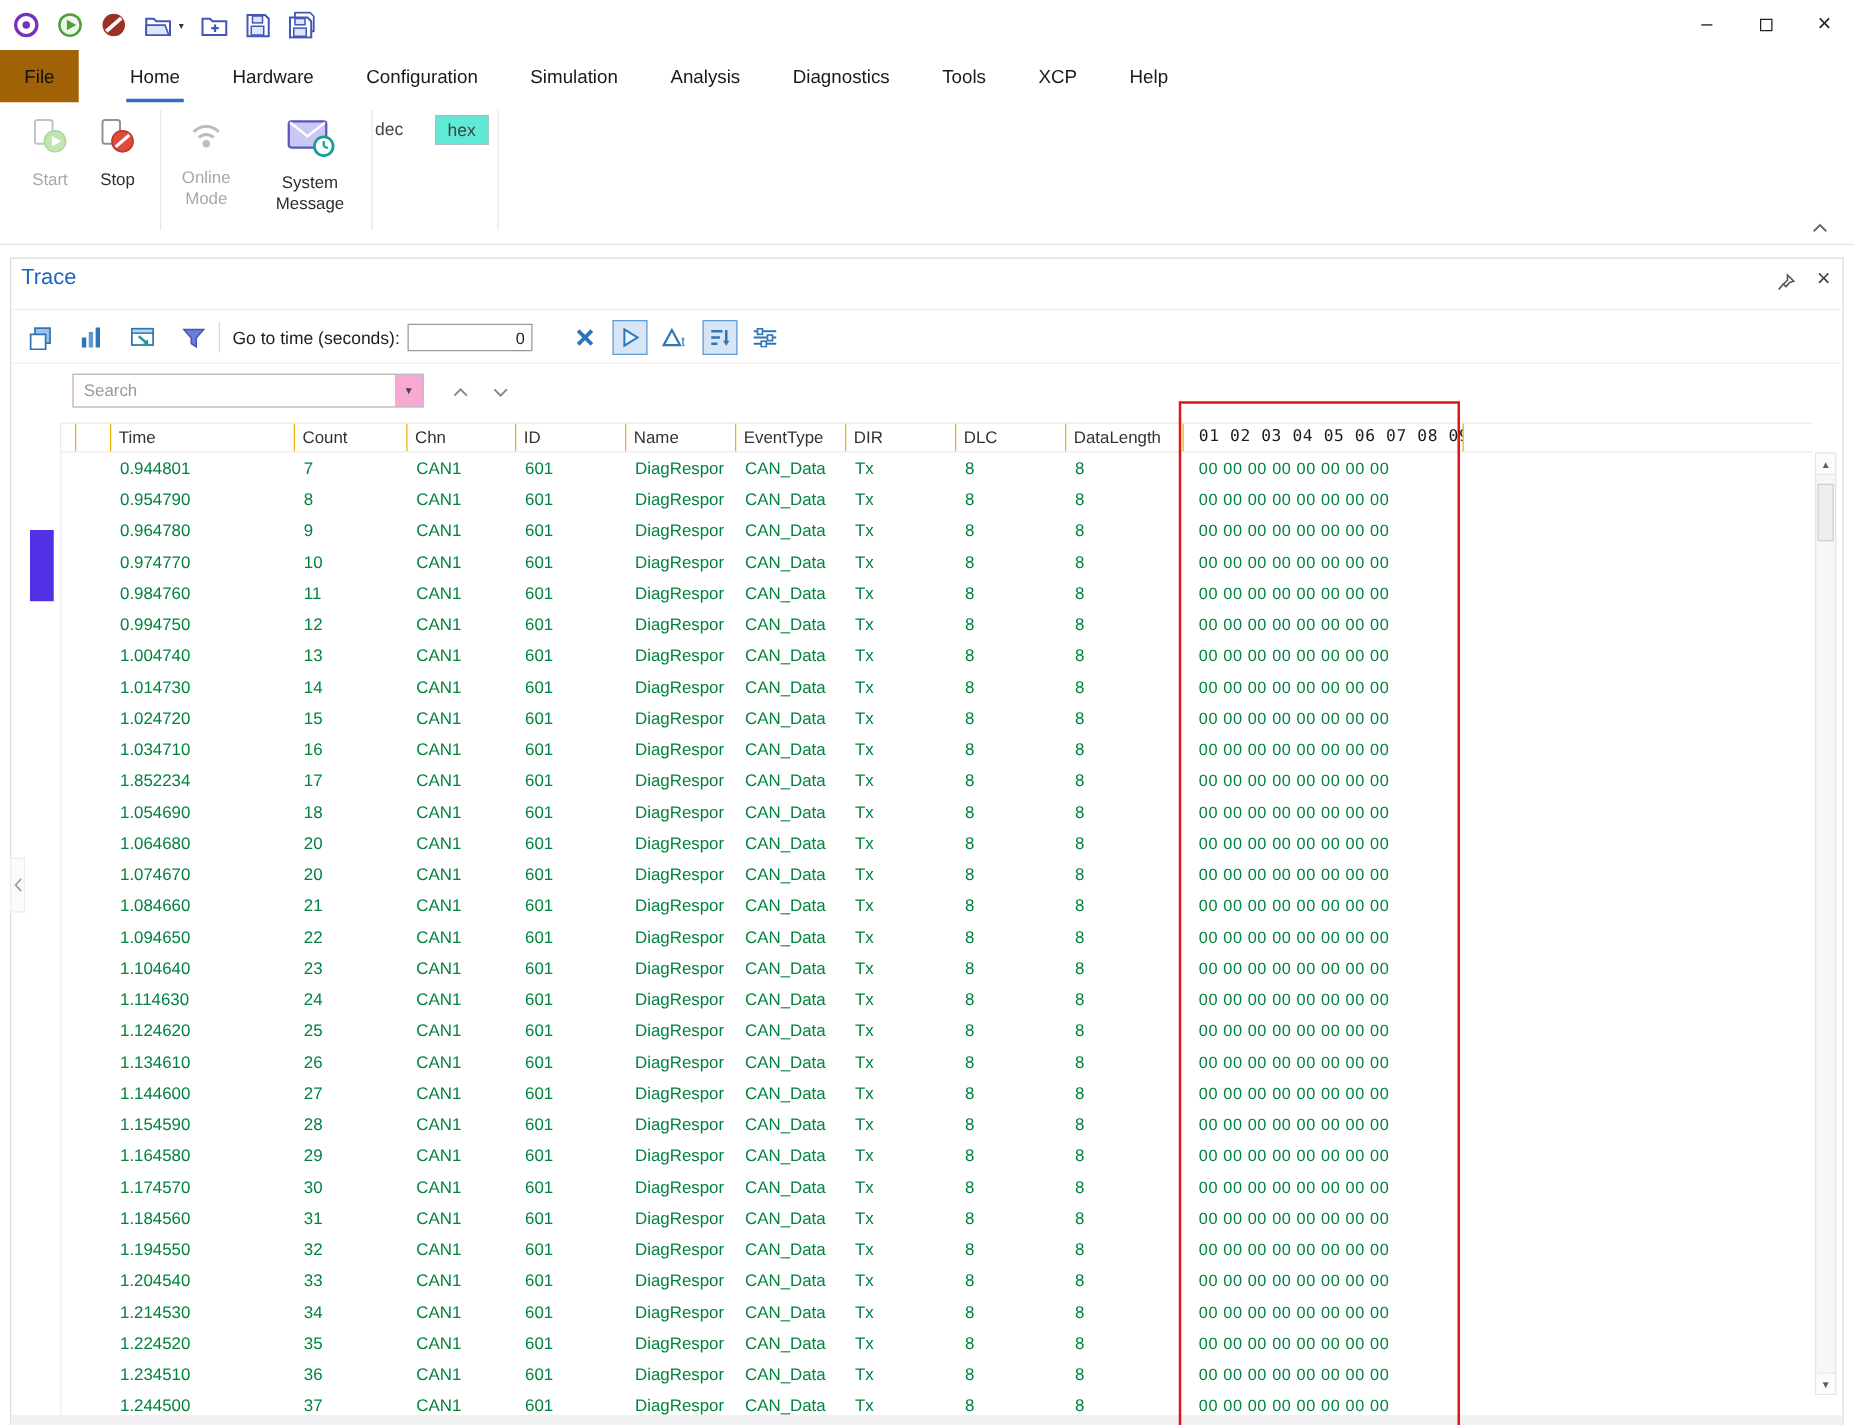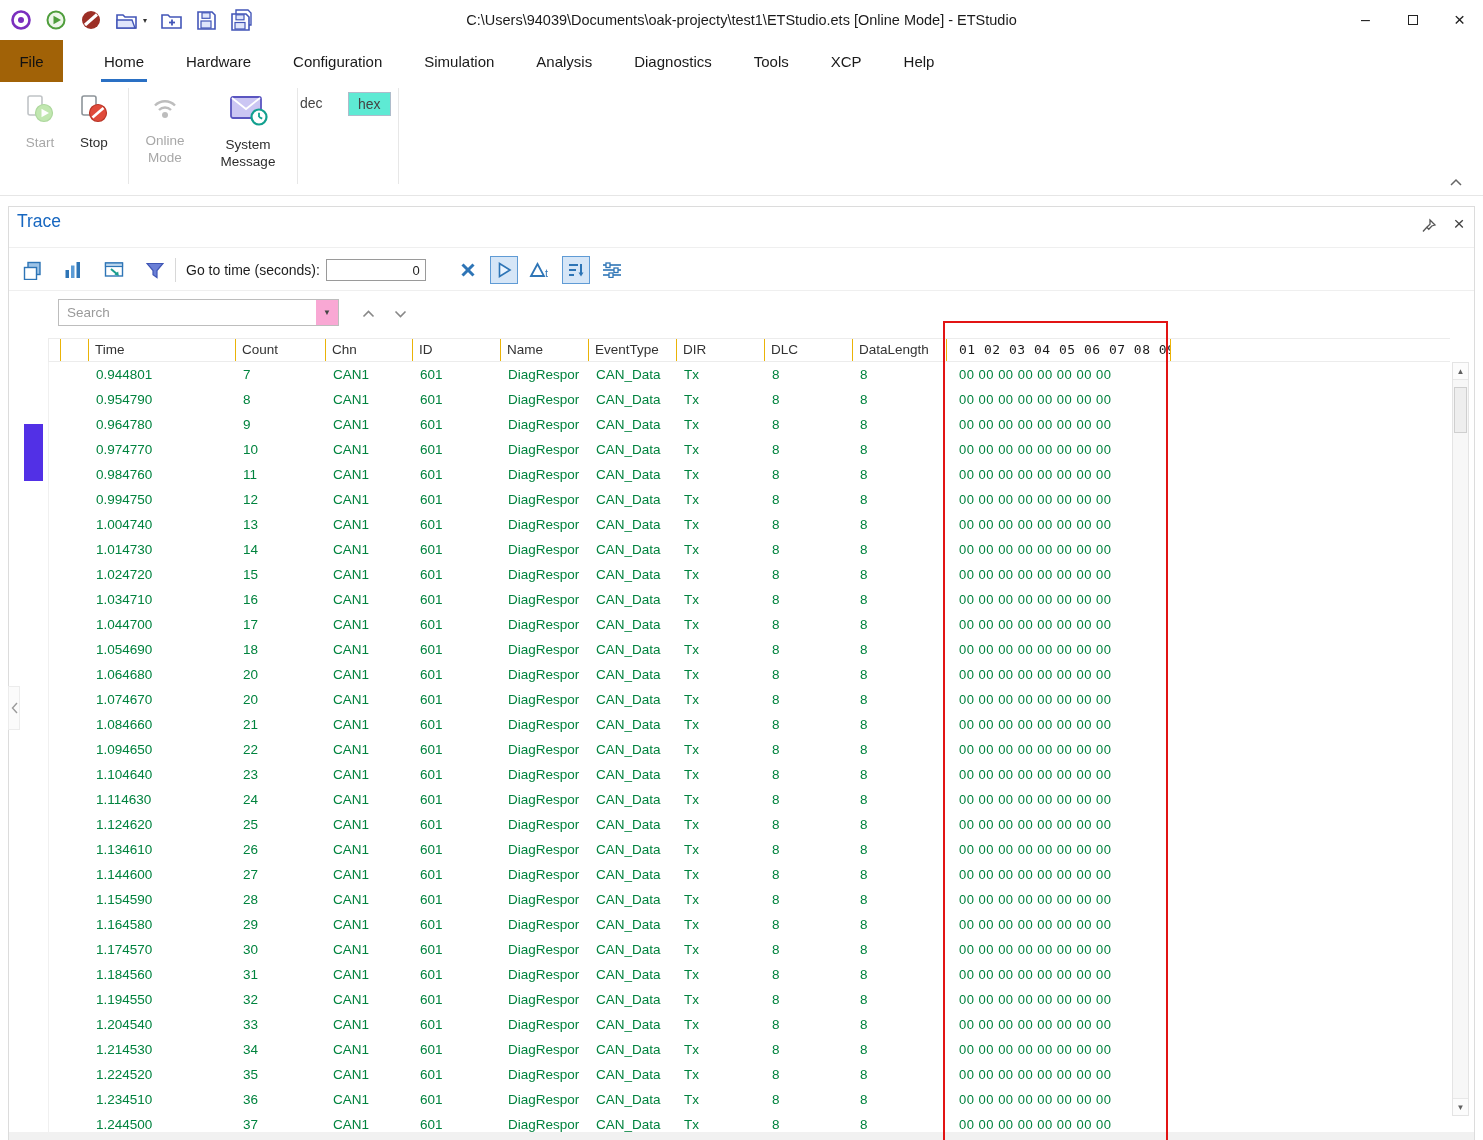--- a/index.html
+++ b/index.html
@@ -116,21 +116,20 @@
     </span>
     <span>
       <svg width="24" height="22">
           <path d="M6 1 h12 l3 3 v12 h-15 z" fill="#fff" stroke="#4356b8" stroke-width="1.4"></path>
           <path d="M2 5 h14 l3 3 v13 h-17 z" fill="#fff" stroke="#4356b8" stroke-width="1.6"></path>
           <rect x="6" y="5.8" width="8" height="5" fill="#dfe5fb" stroke="#4356b8" stroke-width="1.2"></rect>
           <rect x="5" y="13.5" width="10" height="6.5" fill="#dfe5fb" stroke="#4356b8" stroke-width="1.2"></rect>
         </svg>
     </span>
   </div>
-  <div id="tb-title">C:\Users\94039\Documents\oak-projecty\test1\ETStudio.ets [Online Mode] - ETStudio</div>
   <div id="tb-controls">
     <div class="tbc">–</div>
     <div class="tbc">
         <span class="maxbox"></span>
       </div>
     <div class="tbc close">×</div>
   </div>
 </div>
 
 <div id="menubar">
@@ -454,21 +453,21 @@
       <div class="tc col-id">601</div>
       <div class="tc col-name">DiagRespor</div>
       <div class="tc col-event_type">CAN_Data</div>
       <div class="tc col-dir">Tx</div>
       <div class="tc col-dlc">8</div>
       <div class="tc col-data_length">8</div>
       <div class="tc col-data_bytes">00 00 00 00 00 00 00 00</div>
     </div>
     <div class="trow">
       <div class="tc"></div>
-      <div class="tc col-time">1.044700</div>
+      <div class="tc col-time">1.852234</div>
       <div class="tc col-count">17</div>
       <div class="tc col-chn">CAN1</div>
       <div class="tc col-id">601</div>
       <div class="tc col-name">DiagRespor</div>
       <div class="tc col-event_type">CAN_Data</div>
       <div class="tc col-dir">Tx</div>
       <div class="tc col-dlc">8</div>
       <div class="tc col-data_length">8</div>
       <div class="tc col-data_bytes">00 00 00 00 00 00 00 00</div>
     </div>

